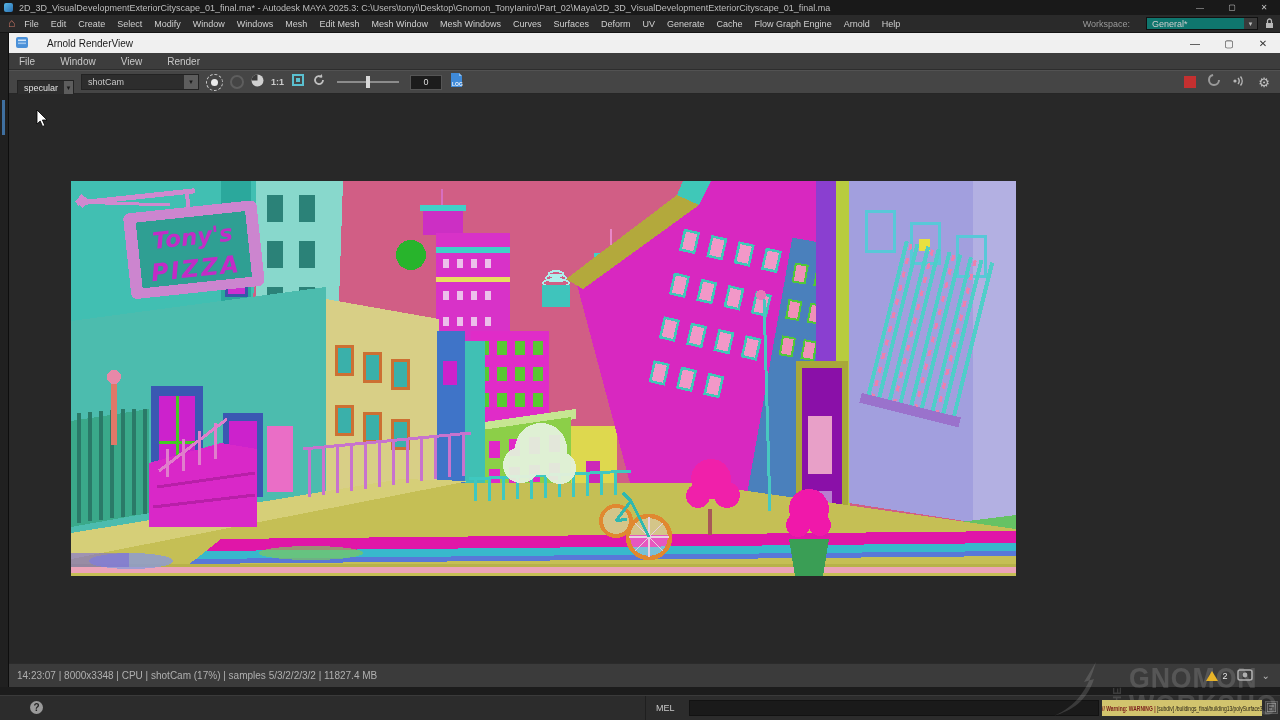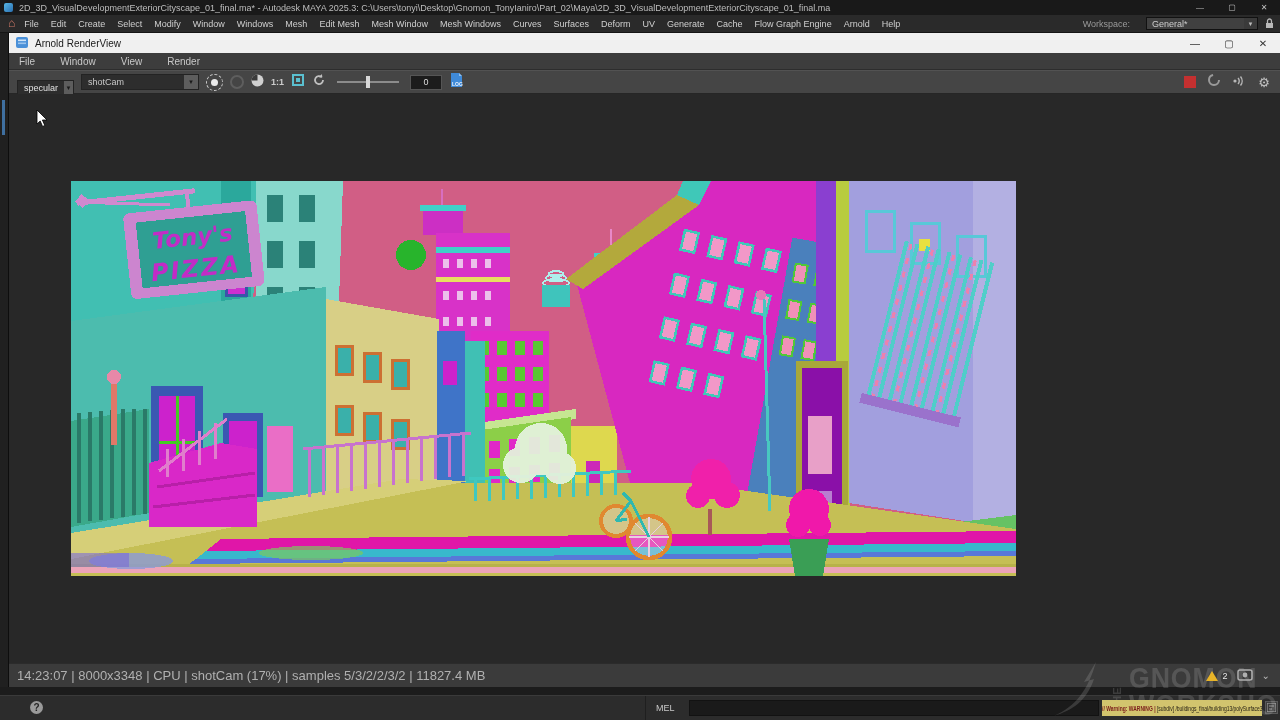--- a/index.html
+++ b/index.html
@@ -17,37 +17,37 @@
   .win-btn { width:32px; height:100%; display:flex; align-items:center; justify-content:center;
              color:#c0c0c0; font-size:8px; }
 
   
   .maya-menubar { position:absolute; top:15px; left:0; right:0; height:18px; background:#2a2a2a;
                   display:flex; align-items:center; padding-left:5px; border-bottom:1px solid #151515; }
   .home-icon { font-size:12px; color:#cc7766; margin:0 3px 2px 3px; }
   .maya-menu-item { font-size:9px; color:#cfcfcf; padding:0 6px; white-space:nowrap; }
   .ws-wrap { margin-left:auto; display:flex; align-items:center; margin-right:6px; }
   .ws-label { font-size:9px; color:#9a9a9a; margin-right:16px; }
-  .ws-select { width:112px; height:13px; background:#404040; border:1px solid #111;
+  .ws-select { width:112px; height:13px; background:#0f766e; border:1px solid #111;
                display:flex; align-items:center; }
   .ws-value { flex:1; font-size:9px; color:#cccccc; padding-left:5px; }
   .ws-arrow { width:13px; height:100%; background:#3a3a3a; color:#bbb; font-size:6px;
               display:flex; align-items:center; justify-content:center; }
   .lock-icon { margin-left:7px; }
 
   
   .maya-left-strip { position:absolute; top:33px; left:0; width:8px; height:657px; background:#202020; }
   .maya-left-accent { position:absolute; top:67px; left:2px; width:3px; height:35px; background:#3f6f9f; }
   .maya-bottom-gap { position:absolute; top:687px; left:0; right:0; height:8px; background:#1c1c1c; }
 
   
   .rv-window { position:absolute; left:8px; top:33px; width:1272px; height:654px; background:#282828;
                border-left:1px solid #0d0d0d; }
   .rv-titlebar { position:absolute; top:0; left:0; right:0; height:20px; background:#f0f0f0;
-                 display:flex; align-items:center; }
+                 display:flex; align-items:center;gap:12px; }
   .rv-app-icon { margin-left:7px; }
   .rv-title { font-size:10px; color:#1a1a1a; margin-left:7px; }
   .rv-controls { margin-left:auto; display:flex; height:100%; }
   .rv-win-btn { width:34px; height:100%; display:flex; align-items:center; justify-content:center;
                 color:#333; font-size:10px; }
   .rv-menubar { position:absolute; top:20px; left:0; right:0; height:17px; background:#3d3d3d;
                 display:flex; align-items:center; padding-left:10px; gap:25px;
                 border-bottom:1px solid #2d2d2d; }
   .rv-menu-item { font-size:10px; color:#c8c8c8; }
   .rv-toolbar { position:absolute; top:37px; left:0; right:0; height:24px; background:#454545;
@@ -70,21 +70,21 @@
             display:flex; align-items:center; justify-content:center; font-size:9px; color:#dddddd; }
   .tb-right { margin-left:auto; display:flex; align-items:center; gap:11px; margin-right:10px; }
   .stop-btn { width:12px; height:12px; background:#c43030; }
   .gear-icon { font-size:13px; color:#c0c0c0; line-height:1; }
 
   .rv-viewport { position:absolute; top:61px; left:0; right:0; bottom:24px; background:#282828; overflow:hidden; }
   .render-img { position:absolute; left:62px; top:87px; width:945px; height:395px; }
 
   .rv-status { position:absolute; bottom:0; left:0; right:0; height:24px; background:#3b3b3b;
                border-top:1px solid #2b2b2b; display:flex; align-items:center; padding-left:8px; }
-  .status-text { font-size:13px; color:#b0b0b0; }
+  .status-text { font-size:10px; color:#b0b0b0; }
   .status-right { margin-left:auto; display:flex; align-items:center; gap:9px; margin-right:10px;
                   position:relative; z-index:10; }
   .warn-tri { width:0; height:0; border-left:6px solid transparent; border-right:6px solid transparent;
               border-bottom:10px solid #e8b428; }
   .warn-count { font-size:9px; color:#e8e8e8; margin-left:-4px; }
   .chevron { font-size:10px; color:#b8b8b8; }
 
   
   .cmdline { position:absolute; top:695px; left:0; right:0; height:25px; background:#2c2c2c;
              border-top:1px solid #3a3a3a; }

